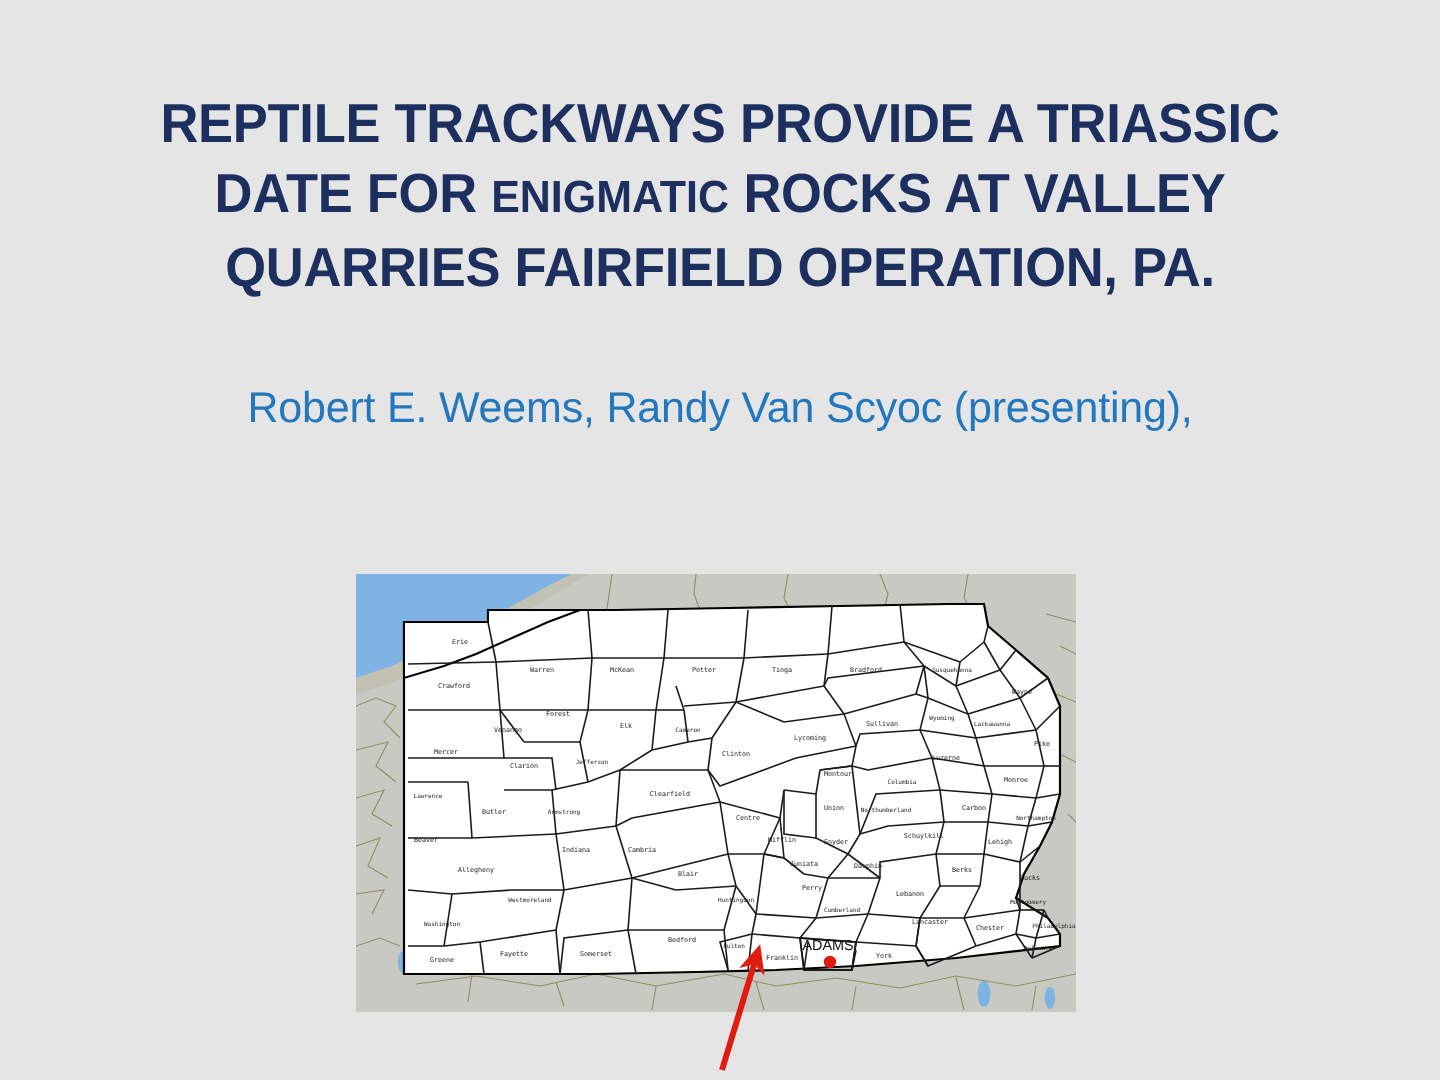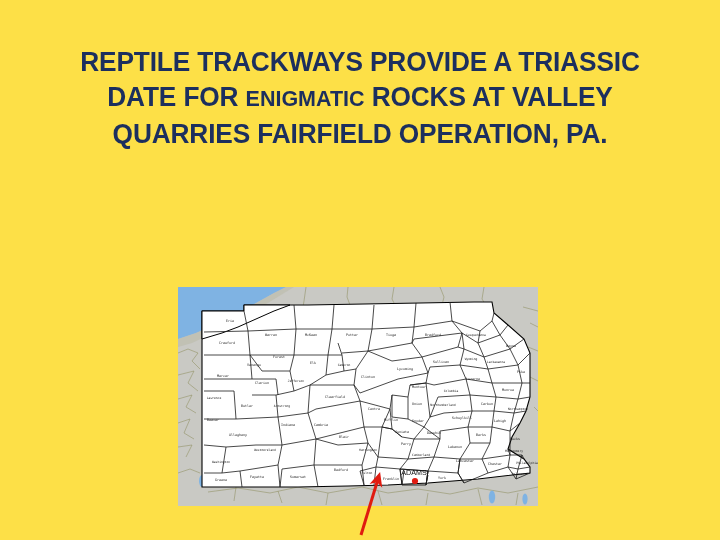--- a/index.html
+++ b/index.html
@@ -14,21 +14,21 @@
     overflow: hidden;
     position: relative;
   }
 
   
   #slide {
     position: absolute;
     left: 0; top: 0;
     width: 720px;
     height: 540px;
-    background: #fde047;
+    background: #e5e5e5;
   }
 
   
   #title-block {
     position: absolute;
     left: 22px;
     top: 44px;
     width: 676px;
     text-align: center;
   }
@@ -119,20 +119,21 @@
     </div>
     <div class="title-line">
       <span>DATE FOR </span><span class="smallcaps">ENIGMATIC</span><span> ROCKS AT VALLEY</span>
     </div>
     <div class="title-line">
       <span>QUARRIES FAIRFIELD OPERATION, PA.</span>
     </div>
   </div>
 
   <div id="subtitle-block">
+    <div class="subtitle-line">Robert E. Weems, Randy Van Scyoc (presenting),</div>
   </div>
 
   <div id="map-figure">
     <svg id="map-svg" viewBox="0 0 360 219" preserveAspectRatio="none">
 
       <rect x="0" y="0" width="360" height="219" fill="#C9C9C4"></rect>
 
       <path d="M0,0 L108,0 L96,6 L78,16 L60,26 L40,36 L18,46 L0,52 Z" fill="#7FB3E3"></path>
       <path d="M0,52 L18,46 L40,36 L60,26 L78,16 L96,6 L108,0 L116,0 L80,22 L44,42 L14,56 L0,60 Z" fill="#B9B9A8" opacity="0.55"></path>
 

